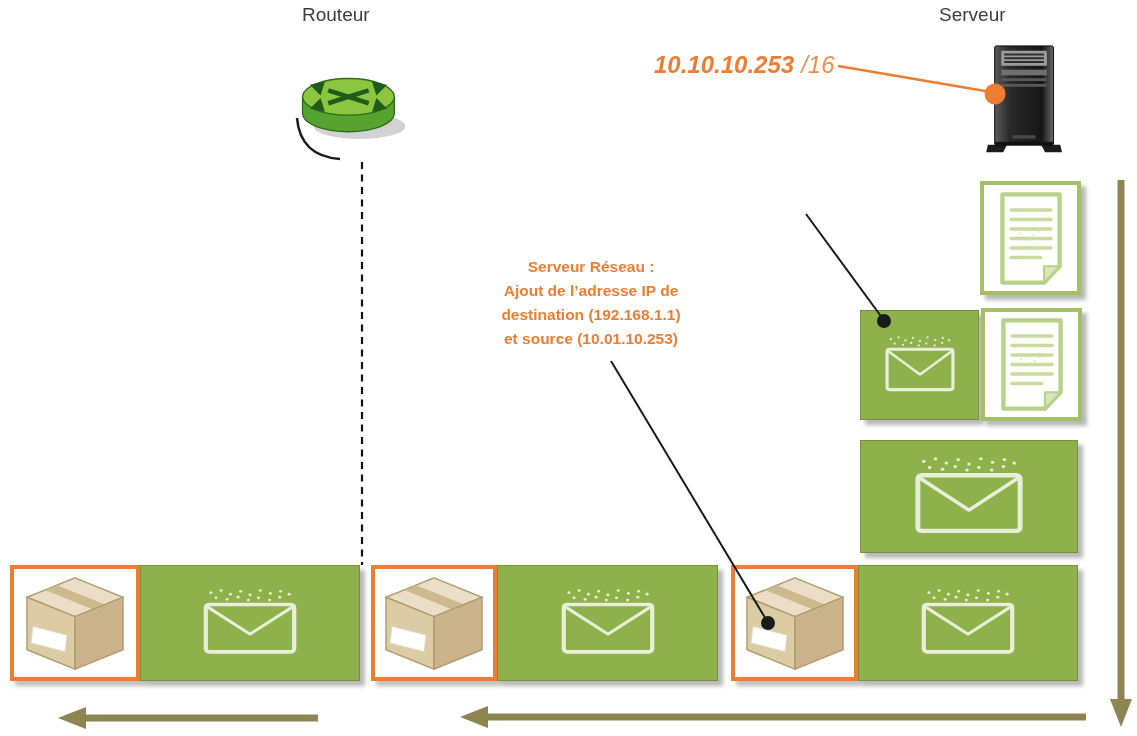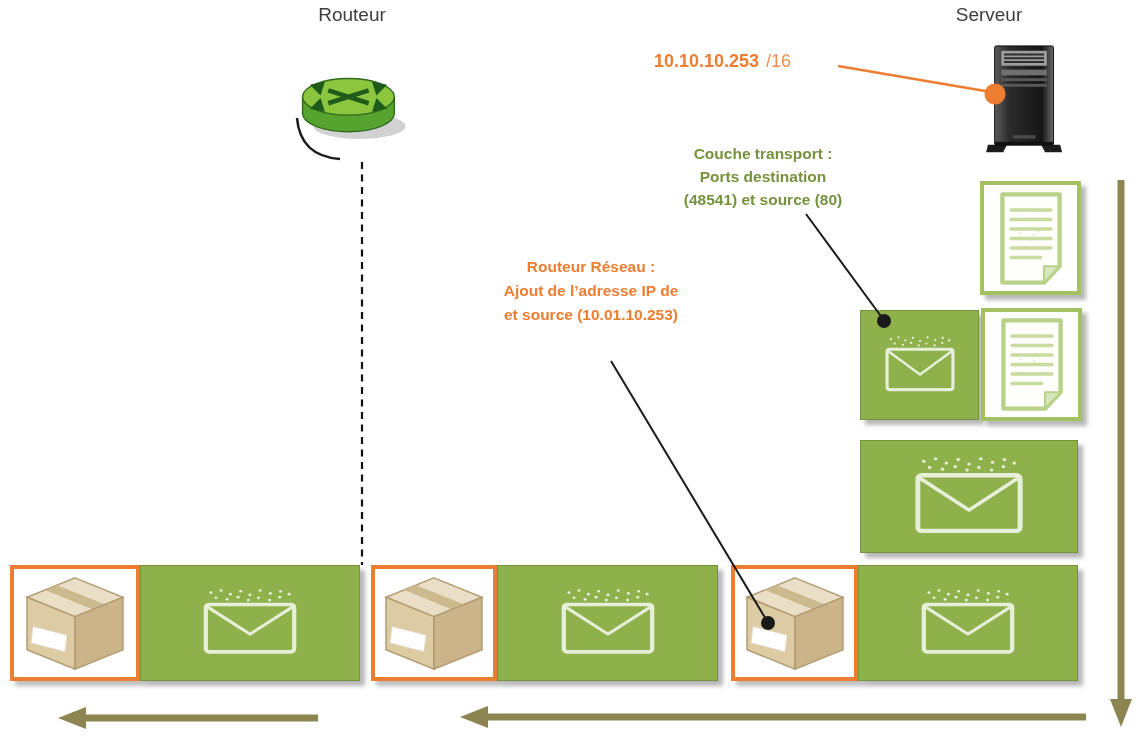--- a/index.html
+++ b/index.html
@@ -1,27 +1,27 @@
 <!DOCTYPE html>
 <html><head>
 <meta charset="utf-8">
 <style>
   * { margin:0; padding:0; box-sizing:border-box; }
   html,body { background:#ffffff; font-family:"Liberation Sans", sans-serif; }
   .canvas { position:relative; width:1137px; height:736px; background:#ffffff; overflow:hidden; }
 
-  .device-label { position:absolute; font-size:19px; color:#3d3d3d; text-align:center; width:100px; }
+  .device-label { position:absolute; font-size:19px; color:#3d3d3d; text-align:left; width:100px; }
   .router-label { left:302px; top:4px; }
   .server-label { left:939px; top:4px; }
 
   .router-icon-wrap { position:absolute; left:286px; top:54px; width:124px; height:104px; }
   .server-icon-wrap { position:absolute; left:986px; top:44px; width:80px; height:114px; }
   .router-icon-wrap svg, .server-icon-wrap svg { width:100%; height:100%; display:block; }
 
-  .ip-annot { position:absolute; left:654px; top:51px; font-size:18px; color:#ED7D31; white-space:nowrap; z-index:10; }
+  .ip-annot { position:absolute; left:654px; top:51px; font-size:24px; color:#ED7D31; white-space:nowrap; z-index:10;font-style:italic; }
   .ip-addr { font-weight:bold; }
   .ip-mask { margin-left:7px; font-weight:normal; color:#EF8E4E; }
 
   .annot { position:absolute; font-weight:bold; font-size:15.5px; text-align:center; z-index:10; }
   .transport-annot { left:662px; top:142px; width:202px; color:#76923C; line-height:23px; }
   .network-annot { left:477px; top:255px; width:228px; color:#ED7D31; line-height:24px; }
 
   .packet { position:absolute; display:flex; align-items:center; justify-content:center; }
   .green-box { background:#8EB14C; border:1px solid #74923A; box-shadow:5px 5px 4px rgba(0,0,0,0.28); }
   .doc-box { background:#ffffff; border:4px solid #A3C163; box-shadow:5px 5px 4px rgba(0,0,0,0.28); }
@@ -152,29 +152,25 @@
       <polygon points="2,106 22,106 18,114 0,114" fill="#1c1c1c"></polygon>
       <polygon points="58,106 78,106 80,114 62,114" fill="#1c1c1c"></polygon>
       <rect x="9" y="103" width="62" height="4" fill="#111111"></rect>
     </svg>
   </div>
 
   <div class="ip-annot">
     <span class="ip-addr">10.10.10.253</span><span class="ip-mask">/16</span>
   </div>
 
-  <div class="annot transport-annot">
-    <div>Couche transport :</div>
-    <div>Ports destination</div>
-    <div>(48541) et source (80)</div>
-  </div>
 
   <div class="annot network-annot">
-    <div>Routeur Réseau :</div>
+    <div>Serveur Réseau :</div>
     <div>Ajout de l’adresse IP de</div>
+    <div>destination (192.168.1.1)</div>
     <div>et source (10.01.10.253)</div>
   </div>
 
   <div class="packet doc-box p-doc1">
     <svg class="doc-svg" viewBox="0 0 90 112" preserveAspectRatio="none">
         <use href="#g-doc"></use>
       </svg>
   </div>
 
   <div class="packet green-box p-env1">

